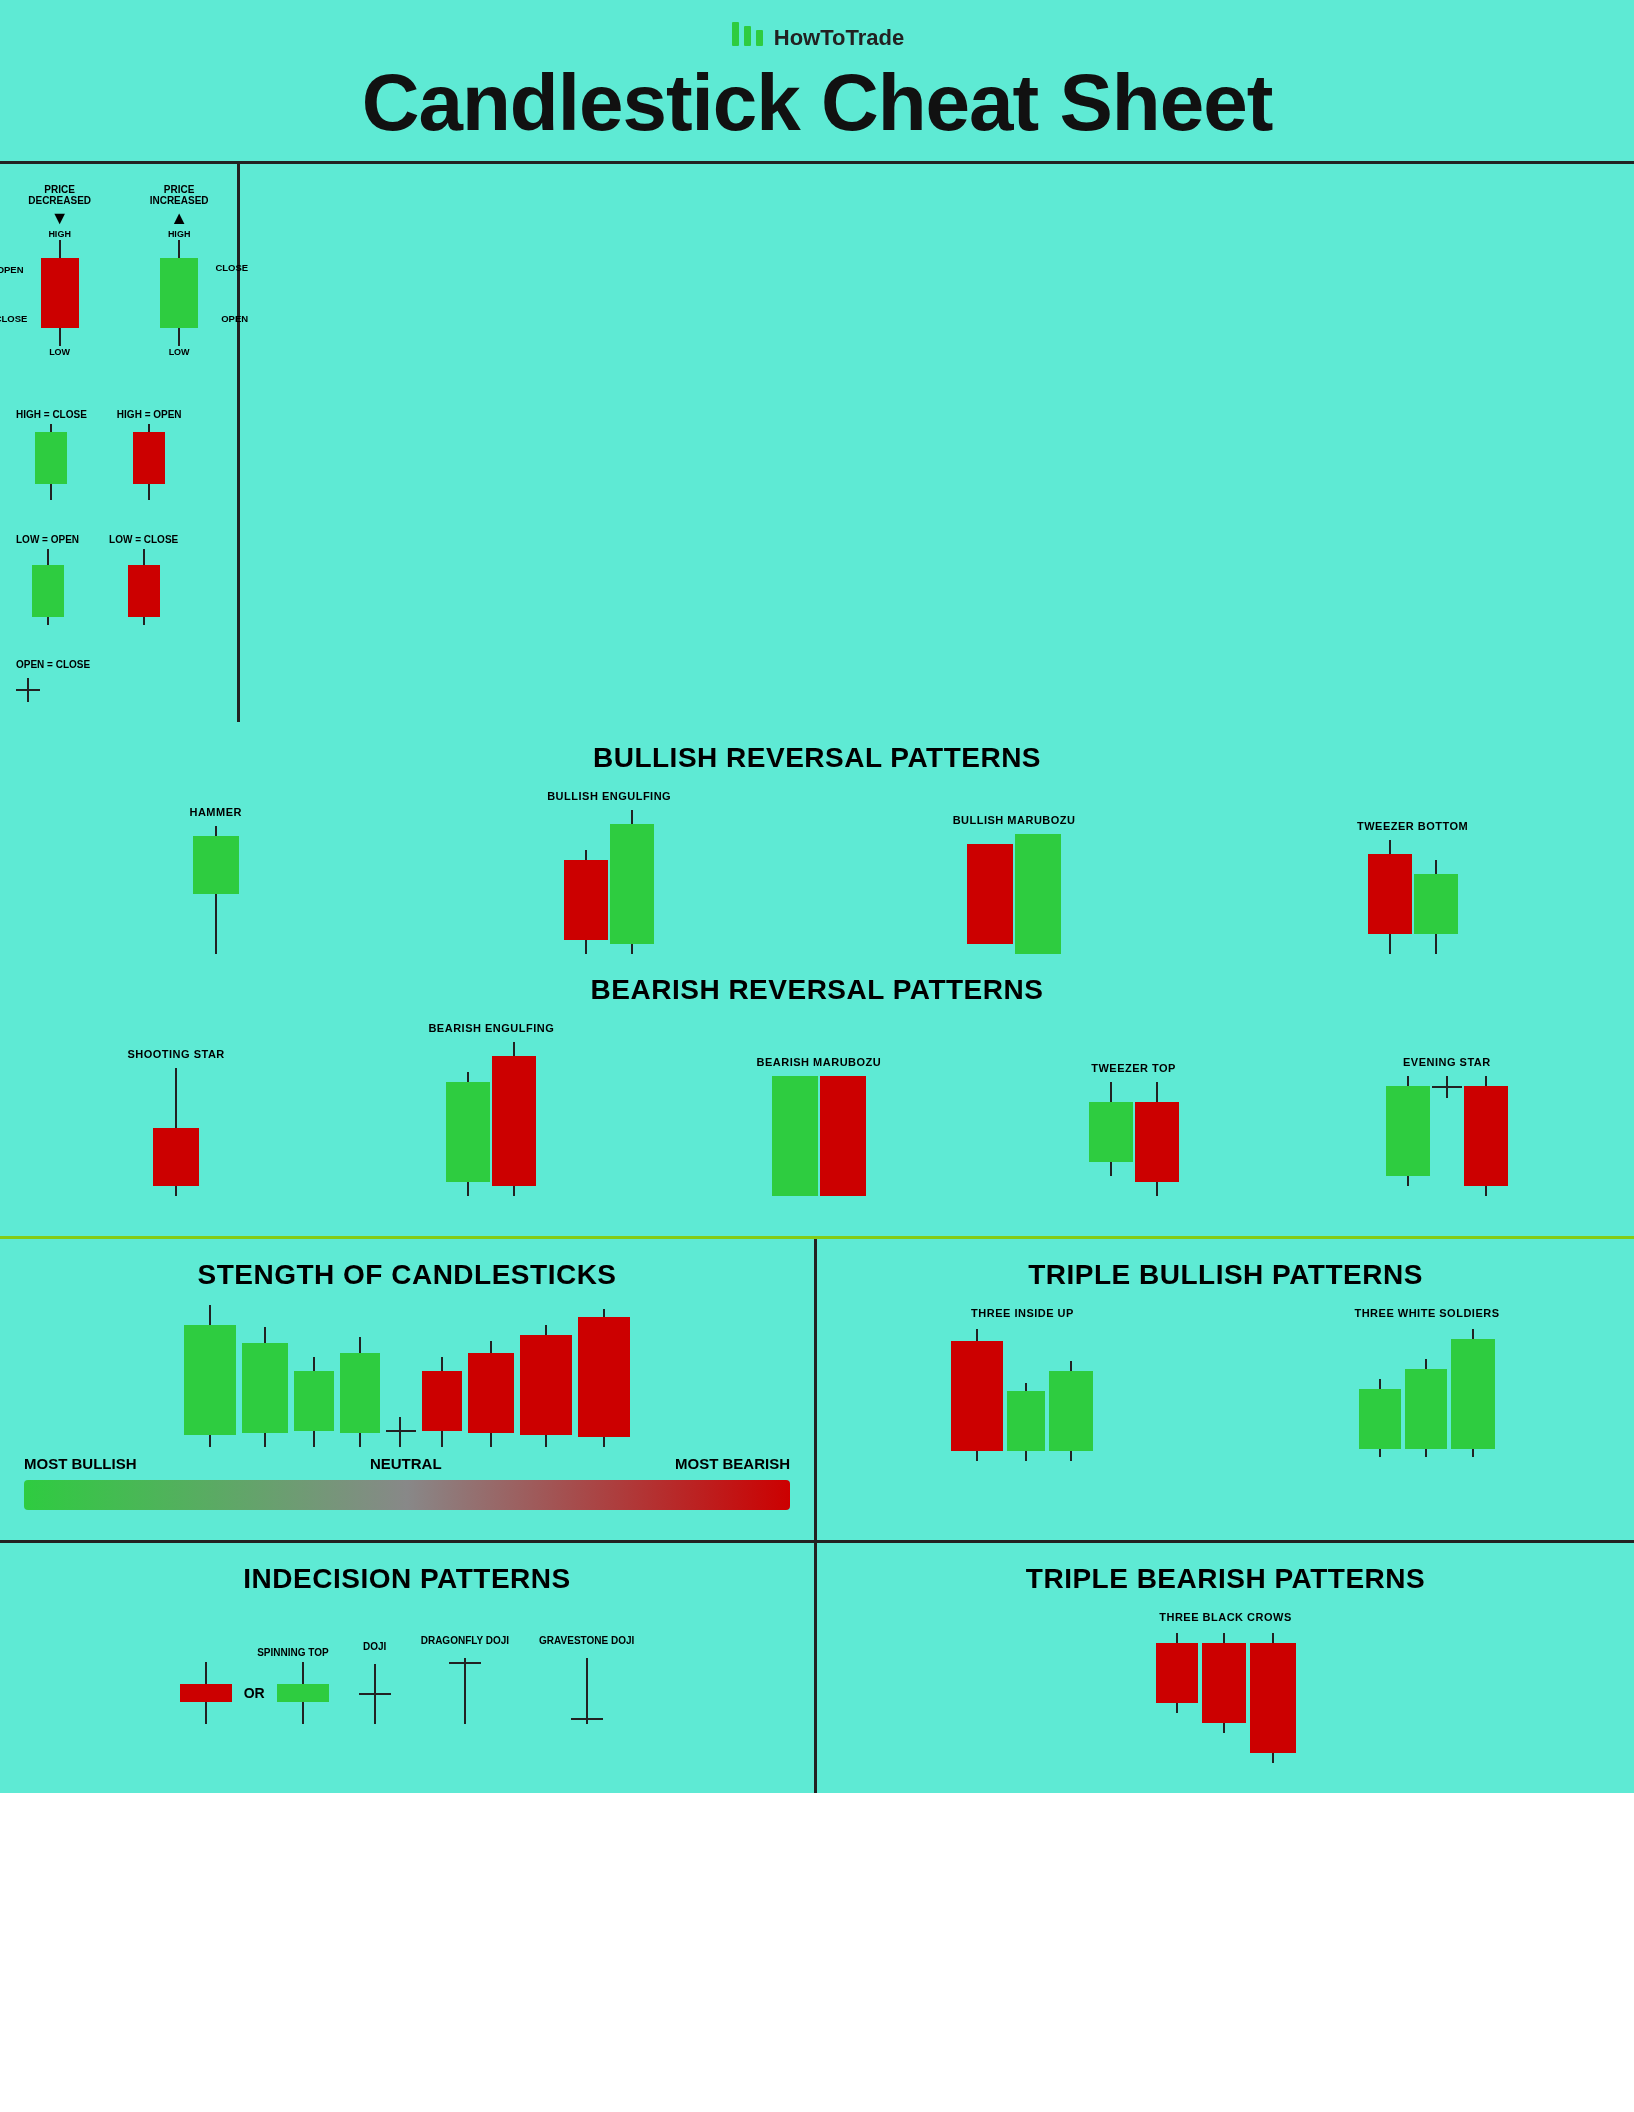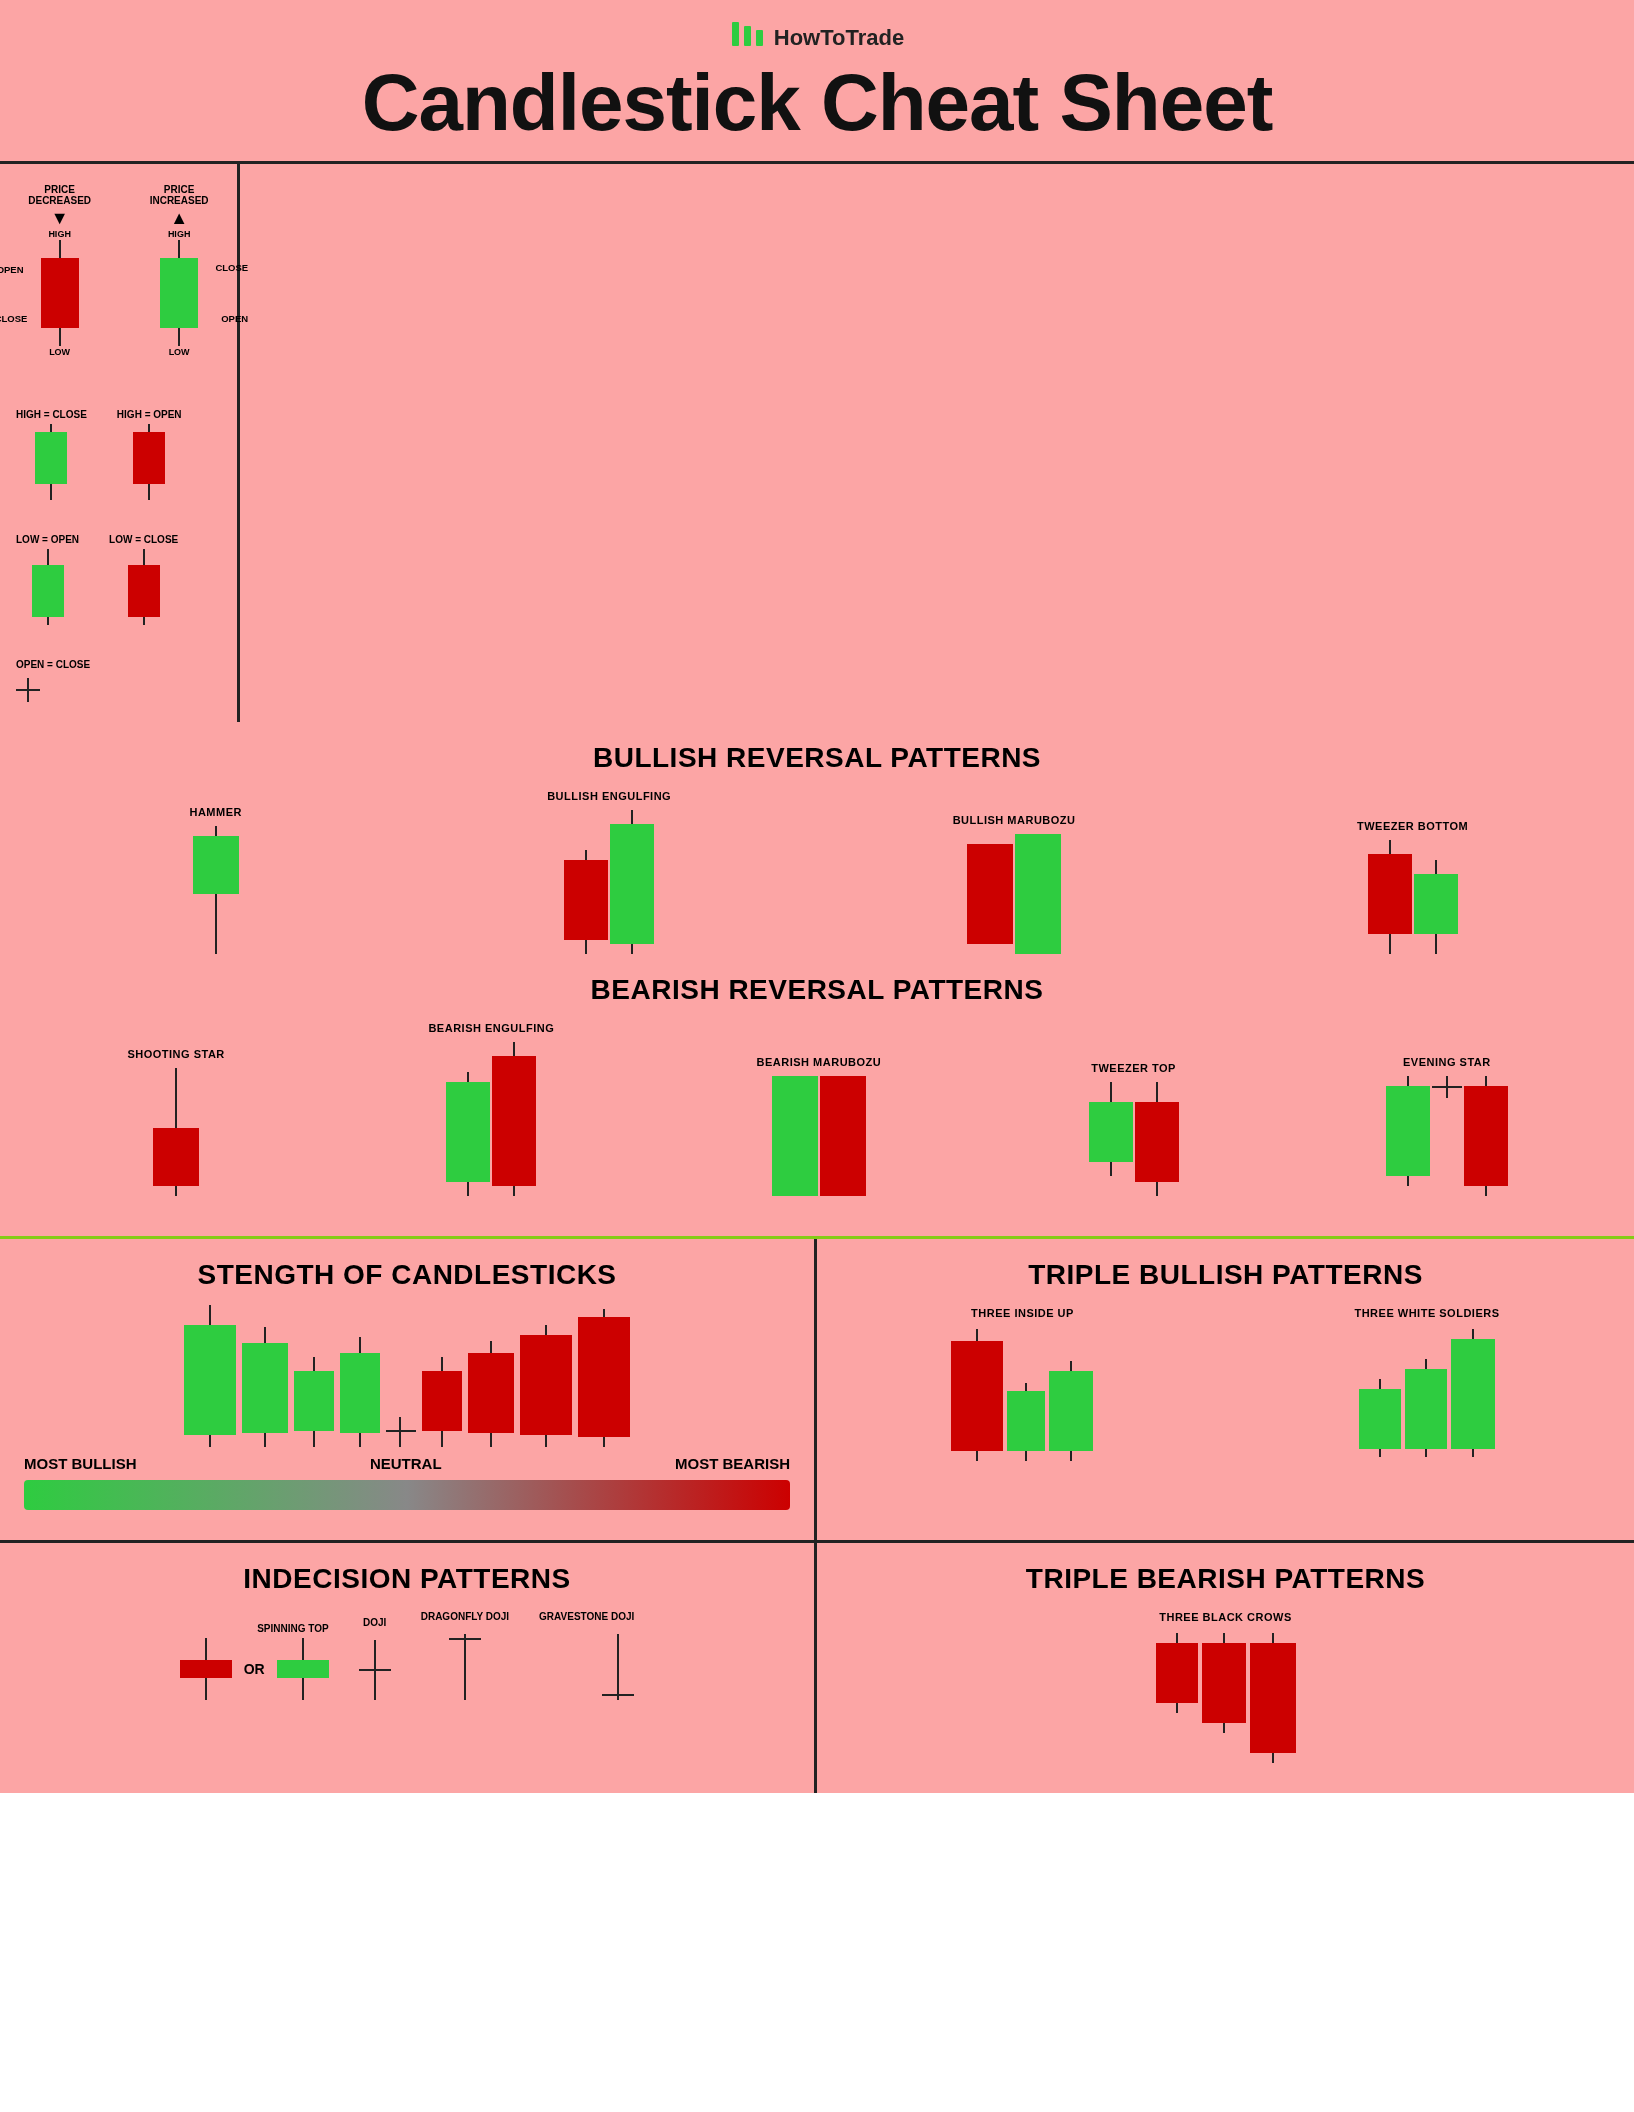--- a/index.html
+++ b/index.html
@@ -4,21 +4,21 @@
   <style>
     * { box-sizing: border-box; margin: 0; padding: 0; }
     body {
       font-family: Arial, sans-serif;
       background: #fff;
       width: 1634px;
       min-height: 2112px;
     }
     .page {
       width: 1634px;
-      background: #fca5a5;
+      background: #5eead4;
       padding: 0;
     }
     
     .header {
       text-align: center;
       padding: 18px 0 8px 0;
       border-bottom: 3px solid #222;
     }
     .logo {
       display: flex;
@@ -629,21 +629,21 @@
 
         <div style="display:flex;flex-direction:column;align-items:center;">
           <div class="small-label">DRAGONFLY DOJI</div>
           <div class="c" style="margin-top:8px;">
             <div style="width:2px;height:4px;background:#222;"></div>
             <div style="width:32px;height:2px;background:#222;"></div>
             <div style="width:2px;height:60px;background:#222;"></div>
           </div>
         </div>
 
-        <div style="display:flex;flex-direction:column;align-items:flex-end;">
+        <div style="display:flex;flex-direction:column;align-items:center;margin-top:24px;">
           <div class="small-label">GRAVESTONE DOJI</div>
           <div class="c" style="margin-top:8px;">
             <div style="width:2px;height:60px;background:#222;"></div>
             <div style="width:32px;height:2px;background:#222;"></div>
             <div style="width:2px;height:4px;background:#222;"></div>
           </div>
         </div>
 
       </div>
     </div>

